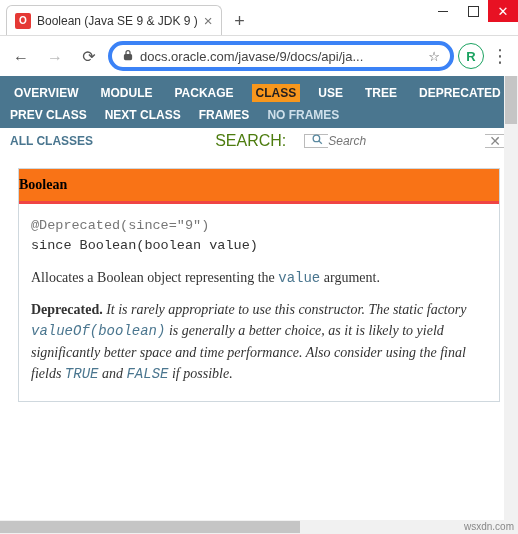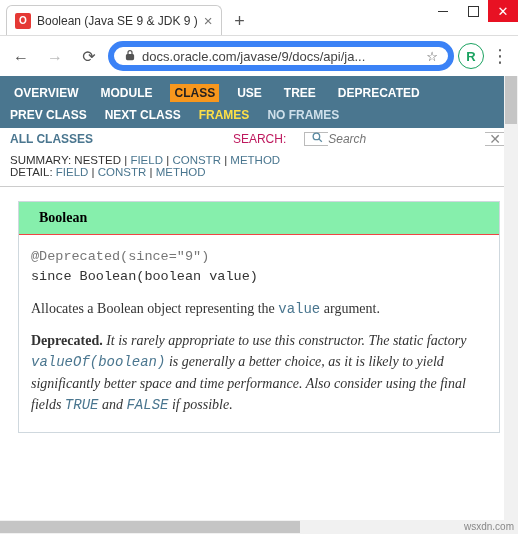--- a/index.html
+++ b/index.html
@@ -13,50 +13,50 @@
   .newtab { width: 28px; height: 28px; display: flex; align-items: center; justify-content: center; color: #555; font-size: 18px; margin-left: 4px; }
   .winbtns { position: absolute; right: 0; top: 0; display: flex; }
   .winbtn { width: 30px; height: 22px; display: flex; align-items: center; justify-content: center; font-size: 11px; color: #333; }
   .winbtn.min::before { content:""; width:10px; height:1px; background:#333; }
   .winbtn.max::before { content:""; width:9px; height:9px; border:1px solid #333; }
   .winbtn.close { background: #e81123; color:#fff; font-size: 13px; }
   
   .toolbar { height: 40px; display: flex; align-items: center; padding: 0 6px; gap: 4px; }
   .navbtn { width: 30px; height: 30px; border-radius: 50%; display: flex; align-items: center; justify-content: center; color: #555; font-size: 16px; }
   .navbtn.disabled { color: #bbb; }
-  .address { flex: 1; height: 30px; border: 6px solid #3b82f6; border-radius: 15px; display: flex; align-items: center; padding: 0 10px; gap: 6px; font-size: 13px; color: #444; }
+  .address { flex: 1; height: 30px; border: 4px solid #3b82f6; border-radius: 15px; display: flex; align-items: center; padding: 0 10px; gap: 6px; font-size: 13px; color: #444; }
   .lock { color: #555; }
   .url { flex:1; white-space:nowrap; overflow:hidden; text-overflow:ellipsis; }
   .star { color: #555; }
   .avatar { width: 26px; height: 26px; border-radius: 50%; border: 1px solid #1aa260; color:#1aa260; display:flex; align-items:center; justify-content:center; font-size:13px; font-weight:600; }
   .dots { width: 24px; text-align:center; color:#555; font-size:18px; }
 
   .content { position: relative; height: calc(534px - 36px - 40px); overflow: hidden; }
   .header-band { background: #4a768f; padding: 8px 10px 6px; }
   .navtabs { display:flex; gap: 14px; font-size: 12px; font-weight: 600; color: #fff; flex-wrap: wrap; }
   .navtab { padding: 2px 4px; }
   .navtab.sel { background: #f8971d; color: #231f20; }
   .subnav { display:flex; gap: 18px; margin-top: 6px; font-size: 12px; font-weight:600; }
   .subnav .white { color:#fff; }
   .subnav .link { color:#3e6a82; }
   
   .row2 { display:flex; align-items:center; gap: 18px; background:#fff; padding: 4px 10px; }
   .allc { color:#4a768f; font-weight:600; font-size:12px; }
-  .searchlbl { color:#be185d; font-size:12px; margin-left:auto; }
+  .searchlbl { color:#4d7c0f; font-size:16px; margin-left:auto; }
   .searchbox { border:1px solid #bbb; height:14px; flex: 0 0 190px; display:flex; align-items:center; padding:0 6px; gap:4px; }
   .searchbox input { border:none; outline:none; flex:1; font-size:12px; font-style:italic; color:#888; }
   .searchbox .clear { color:#888; font-size:14px; }
   .mag { color:#5b8aa1; }
 
   .meta { background:#fff; padding: 4px 10px 8px; font-size:11.5px; color:#333; border-bottom:1px solid #ccc; }
   .meta a { color:#4a768f; text-decoration:none; }
   
   .doc { padding: 14px 18px 24px; font-family: Georgia, "Times New Roman", serif; position:relative; }
   .doc-box { border:1px solid #cfd8de; }
-  .doc-h { background:#86efac; padding:8px 20px; font-weight:bold; font-size:14px; border-bottom:1px solid #ef4444; }
+  .doc-h { background:#f97316; padding:8px 0; font-weight:bold; font-size:14px; border-bottom:3px solid #ef4444; }
   .doc-body { padding: 12px 12px 16px; font-size: 14px; line-height:1.5; color:#333; }
   .sig { font-family: "Courier New", monospace; font-size:13.5px; color:#333; }
   .anno { color:#777; }
   .dep { font-weight:bold; }
   .doc-body em { font-style: italic; }
   .code { font-family: "Courier New", monospace; color:#4a768f; }
   .p2 { margin-top:10px; }
 
   .hscroll { position:absolute; bottom:0; left:0; right:0; height:14px; background:#f1f1f1; display:flex; align-items:center; }
   .hthumb { position:absolute; left:0; width:300px; height:12px; background:#c5c5c5; top:1px; }
@@ -99,59 +99,49 @@
   <div class="avatar">R</div>
   <div class="dots">⋮</div>
 </div>
 
 <div class="content">
 
   <div class="header-band">
     <div class="navtabs">
       <span class="navtab">OVERVIEW</span>
       <span class="navtab">MODULE</span>
+      <span class="navtab">PACKAGE</span>
       <span class="navtab sel">CLASS</span>
       <span class="navtab">USE</span>
       <span class="navtab">TREE</span>
       <span class="navtab">DEPRECATED</span>
     </div>
     <div class="subnav">
       <span class="white">PREV CLASS</span>
       <span class="white">NEXT CLASS</span>
-      <span class="link" style="color:#fde047">FRAMES</span>
+      <span class="link" style="color:#ffffff">FRAMES</span>
       <span class="link" style="color:#cfe0eb">NO FRAMES</span>
     </div>
   </div>
 
   <div class="row2">
     <span class="allc">ALL CLASSES</span>
     <span class="searchlbl">SEARCH:</span>
     <div class="searchbox">
       <span class="mag">
         <svg width="13" height="13" viewBox="0 0 24 24" fill="none" stroke="#5b8aa1" stroke-width="2.5">
             <circle cx="10" cy="10" r="6"></circle>
             <line x1="20" y1="20" x2="14.5" y2="14.5"></line>
           </svg>
       </span>
       <input placeholder="Search" style="">
       <span class="clear">✕</span>
     </div>
   </div>
 
-  <div class="meta">
-    <span>SUMMARY:</span>
-    <span>NESTED</span> |
-    <a>FIELD</a> |
-    <a>CONSTR</a> |
-    <a>METHOD</a><br>
-    <span>DETAIL:</span>
-    <a>FIELD</a> |
-    <a>CONSTR</a> |
-    <a>METHOD</a>
-  </div>
 
   <div class="doc">
     <div class="doc-box">
       <div class="doc-h">Boolean</div>
       <div class="doc-body">
         <div class="sig">
           <span class="anno">@Deprecated(since="9")</span><br>
           <span>since Boolean(boolean value)</span>
         </div>
         <div class="p2">

